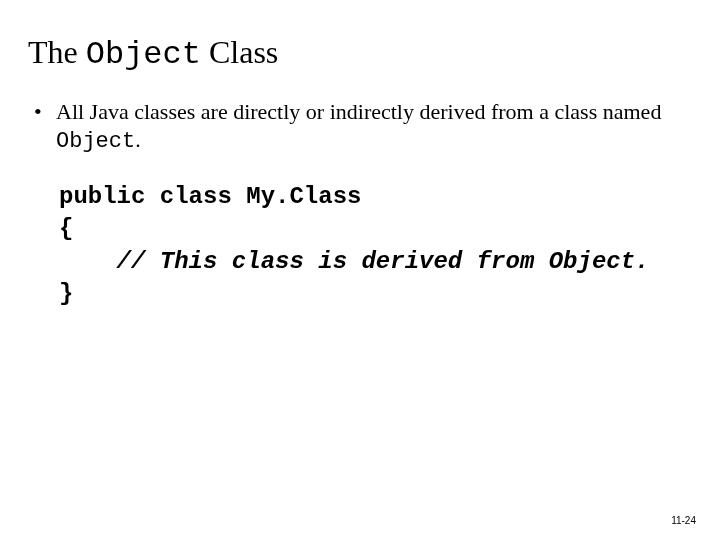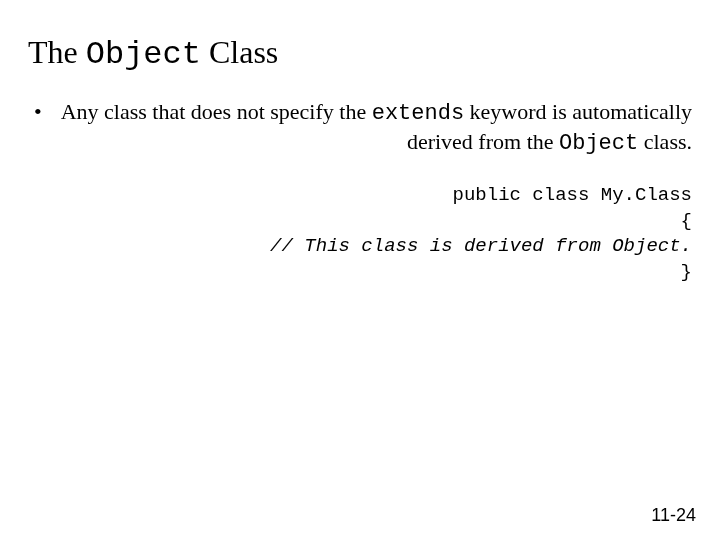--- a/index.html
+++ b/index.html
@@ -9,21 +9,20 @@
     height: 540px;
     background: #ffffff;
     font-family: "Times New Roman", Times, serif;
     color: #000000;
   }
   .slide {
     position: relative;
     width: 720px;
     height: 540px;
     box-sizing: border-box;
-    text-align: right;
   }
   .title {
     position: absolute;
     left: 28px;
     top: 34px;
     font-size: 32px;
     font-weight: normal;
   }
   .title .code {
     font-family: "Courier New", Courier, monospace;
@@ -50,51 +49,51 @@
     content: "•";
     position: absolute;
     left: -22px;
     top: 0;
     color: #000;
   }
   .code-inline {
     font-family: "Courier New", Courier, monospace;
   }
   .code-block {
-    margin: 26px 0 18px 24px;
+    margin: 26px 0 18px 31px;
     font-family: "Courier New", Courier, monospace;
-    font-weight: normal;
-    font-size: 19px;
+    font-weight: bold;
+    font-size: 24px;
     white-space: pre;
     line-height: 1.35;
   }
   .code-block .comment {
     font-style: italic;
   }
   .footer {
     position: absolute;
     right: 24px;
     bottom: 14px;
-    font-size: 18px;
+    font-size: 10px;
     font-family: Arial, Helvetica, sans-serif;
   }
 </style>
 </head>
 <body>
 
 <div class="slide">
 
   <div class="title">
     <span>The </span><span class="code">Object</span><span> Class</span>
   </div>
 
   <div class="content">
 
     <ul class="bullets">
-      <li><span>Any class that does not specify the </span><span class="code-inline">extends</span><span> keyword is automatically derived from the </span><span class="code-inline">Object</span><span> class.</span></li>
+      <li><span>All Java classes are directly or indirectly derived from a class named </span><span class="code-inline">Object</span><span>.</span></li>
     </ul>
 
     <div class="code-block"><span>public class My.Class</span>
 <span>{</span>
 <span class="comment">    // This class is derived from Object.</span>
 <span>}</span></div>
 
 
   </div>
 

